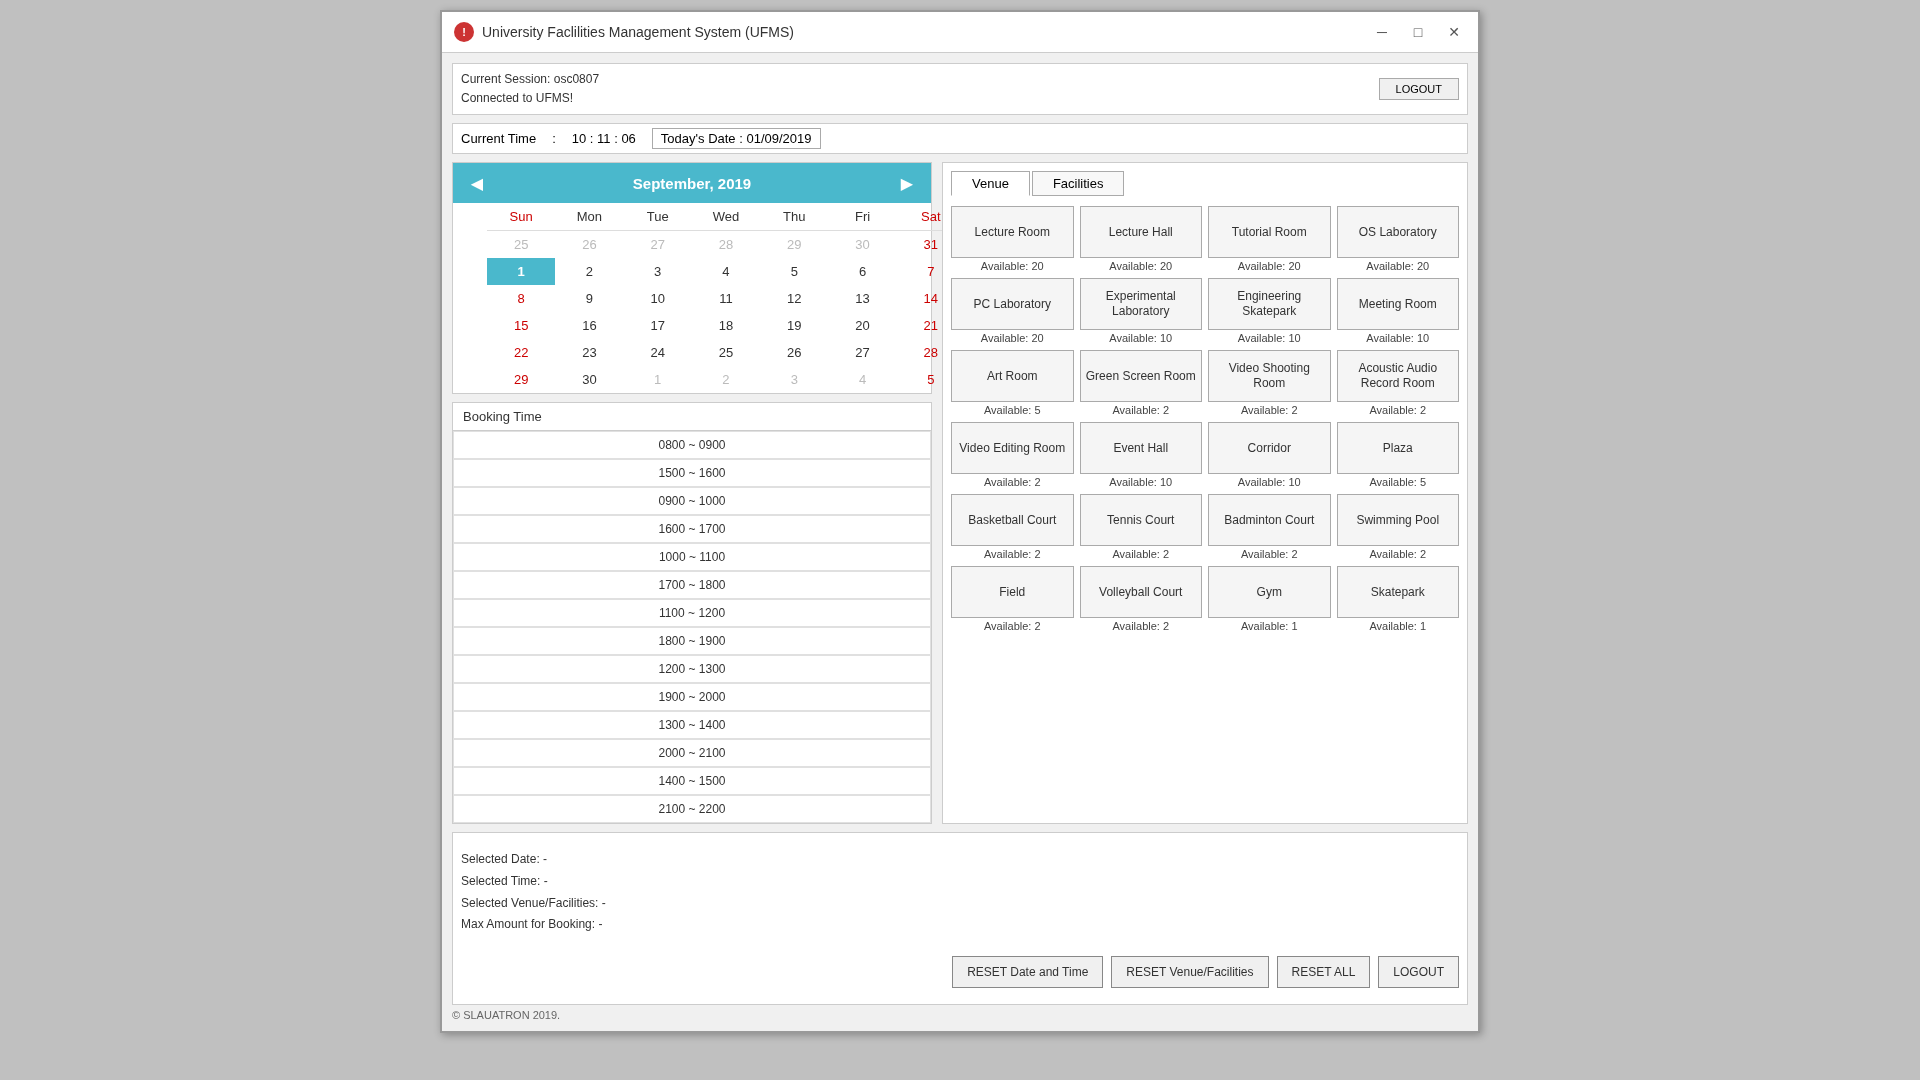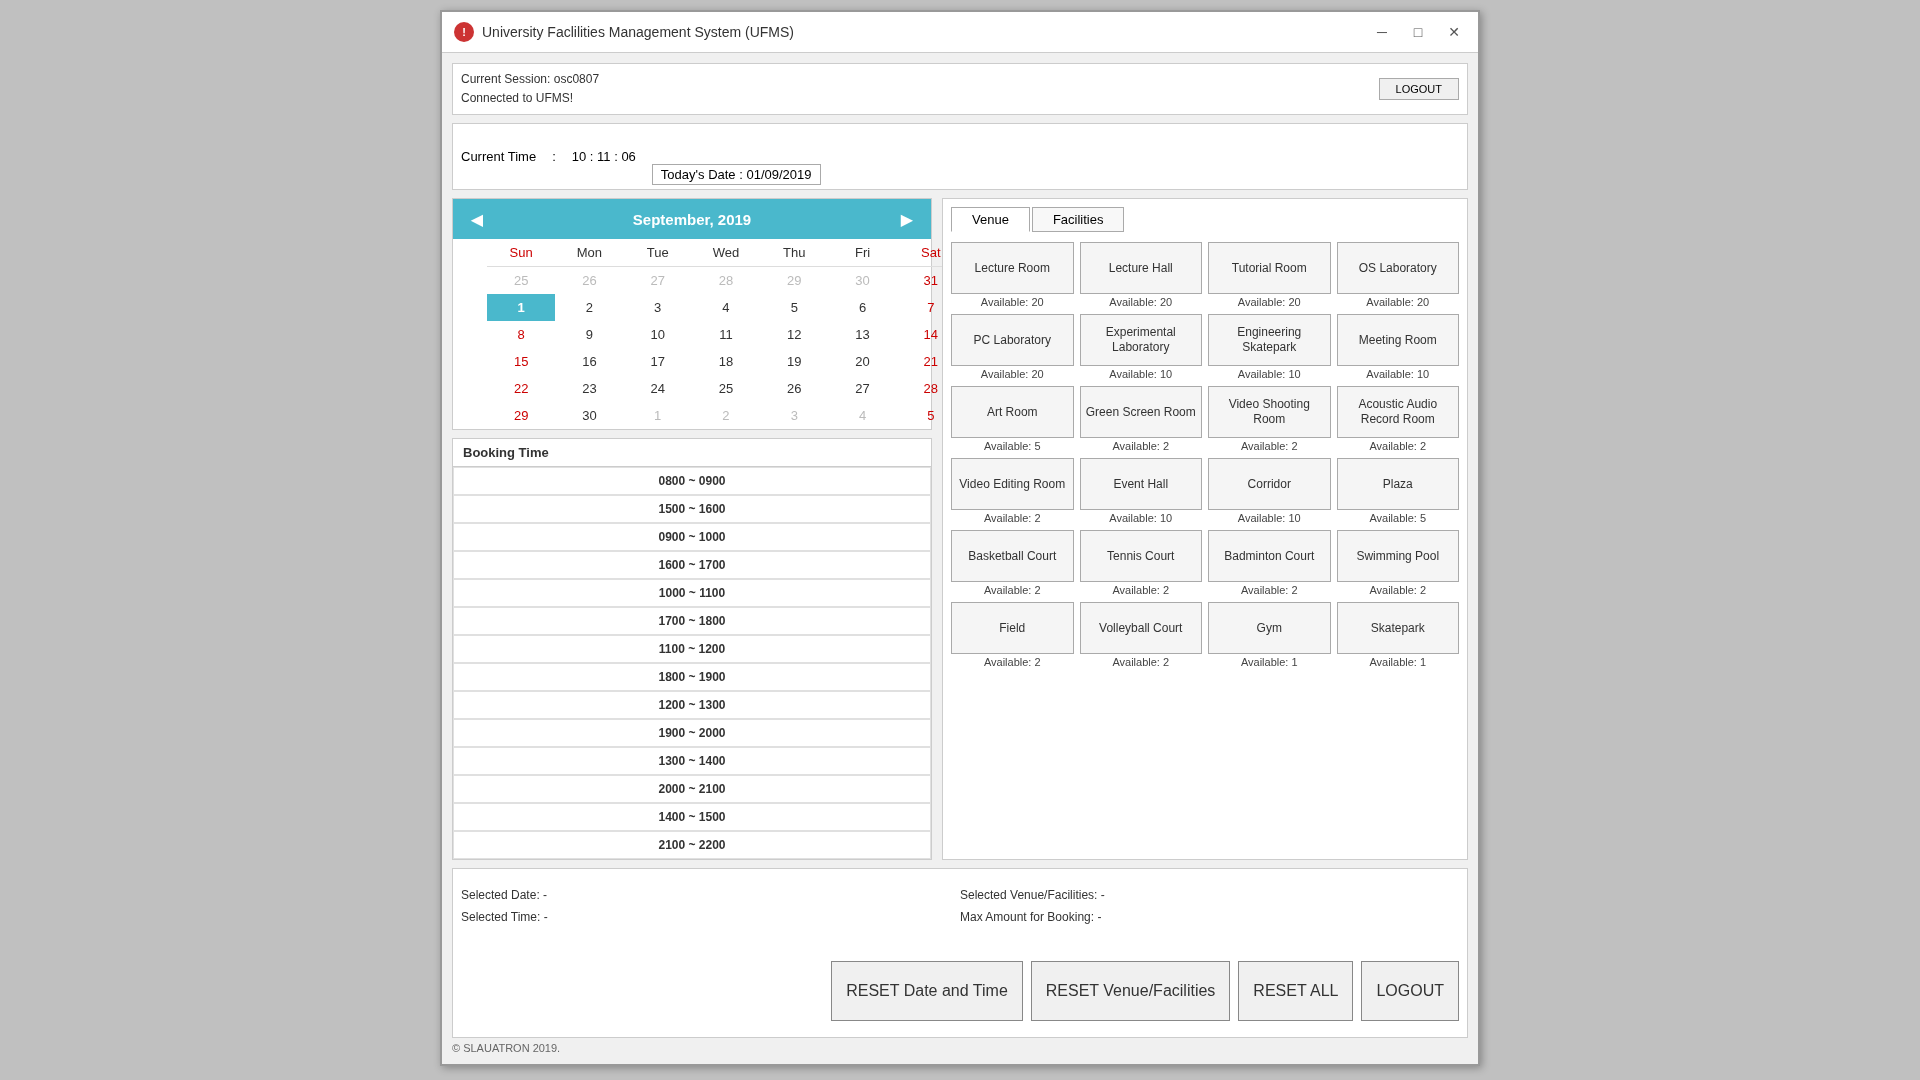--- a/index.html
+++ b/index.html
@@ -95,21 +95,20 @@
       background: white;
       border: 1px solid #ccc;
       margin-bottom: 8px;
       font-size: 13px;
     }
     .today-badge {
       border: 1px solid #aaa;
       padding: 2px 8px;
       background: white;
       font-size: 13px;
-      margin-top: 36px;
     }
 
     .main-area {
       display: flex;
       gap: 10px;
     }
 
     
     .calendar-section {
       width: 480px;
@@ -176,21 +175,20 @@
       font-weight: bold;
     }
     .cal-grid td.selected.sunday,
     .cal-grid td.selected.saturday { color: white; }
 
     
     .booking-time-section {
       border: 1px solid #ccc;
       background: white;
       margin-top: 8px;
-      font-weight: bold;
     }
     .booking-time-header {
       padding: 6px 10px;
       border-bottom: 1px solid #ccc;
       font-size: 13px;
       color: #333;
     }
     .time-grid {
       display: grid;
       grid-template-columns: 1fr;
@@ -274,23 +272,23 @@
       display: flex;
       justify-content: flex-end;
       gap: 8px;
       margin-top: 8px;
       padding: 8px 0;
       align-items: center;
     }
     .action-btn {
       border: 1px solid #888;
       background: #f0f0f0;
-      padding: 20px 14px;
-      cursor: pointer;
-      font-size: 16px;
+      padding: 8px 14px;
+      cursor: pointer;
+      font-size: 12px;
       color: #333;
     }
     .action-btn.confirm {
       background: #f0f0f0;
     }
 
     .footer-bar {
       display: flex;
       justify-content: space-between;
       align-items: flex-end;
@@ -544,21 +542,21 @@
             </div>
             <div class="facility-item">
               <button class="facility-btn">Skatepark</button>
               <div class="facility-avail">Available: 1</div>
             </div>
           </div>
       </div>
     </div>
 
     <div class="full-bottom">
-      <div class="bottom-info" style="border:none;padding:0;margin-bottom:24px;">
+      <div class="bottom-info" style="border:none;padding:0;margin-bottom:12px;flex-direction:column;">
         <div class="bottom-left">
           <div>Selected Date: -</div>
           <div>Selected Time: -</div>
         </div>
         <div class="bottom-right">
           <div>Selected Venue/Facilities: -</div>
           <div>Max Amount for Booking: -</div>
         </div>
       </div>
       <div class="action-bar">

